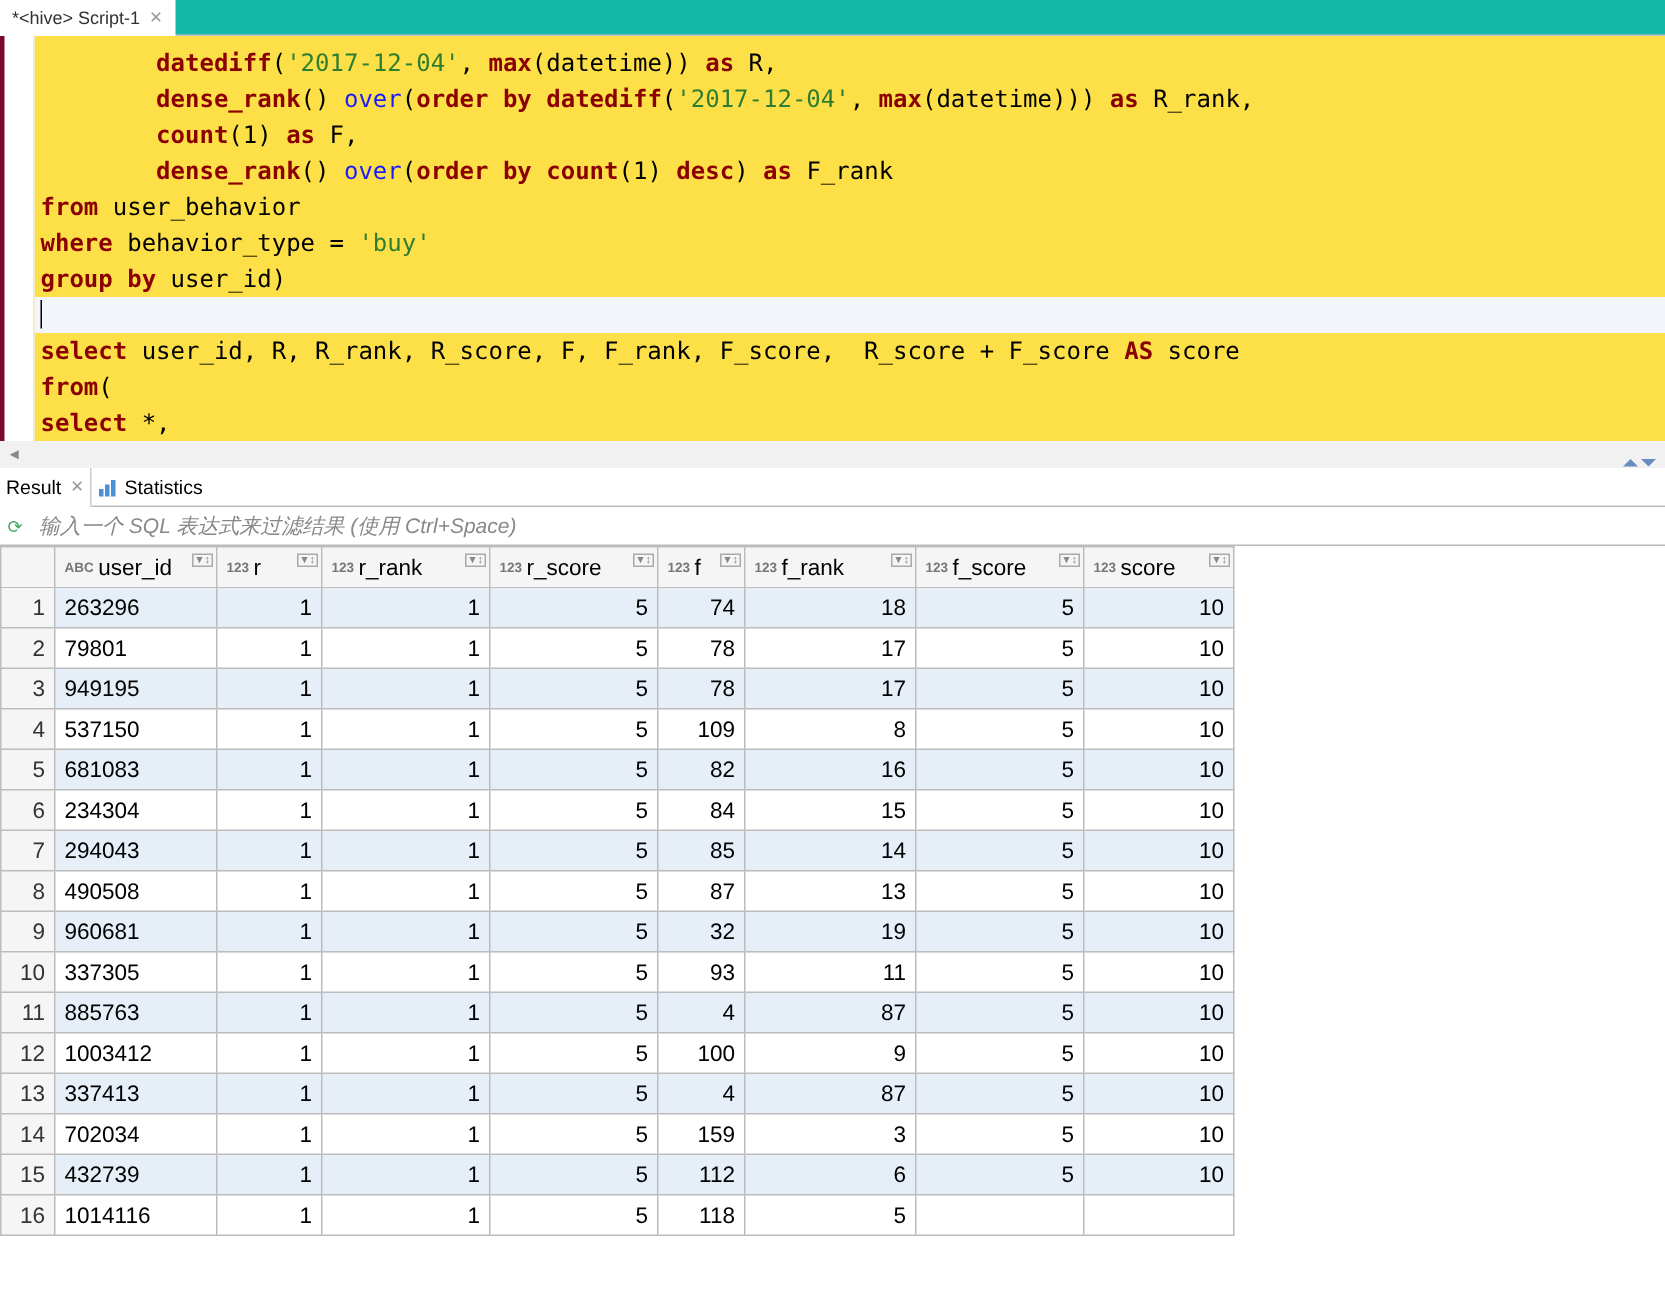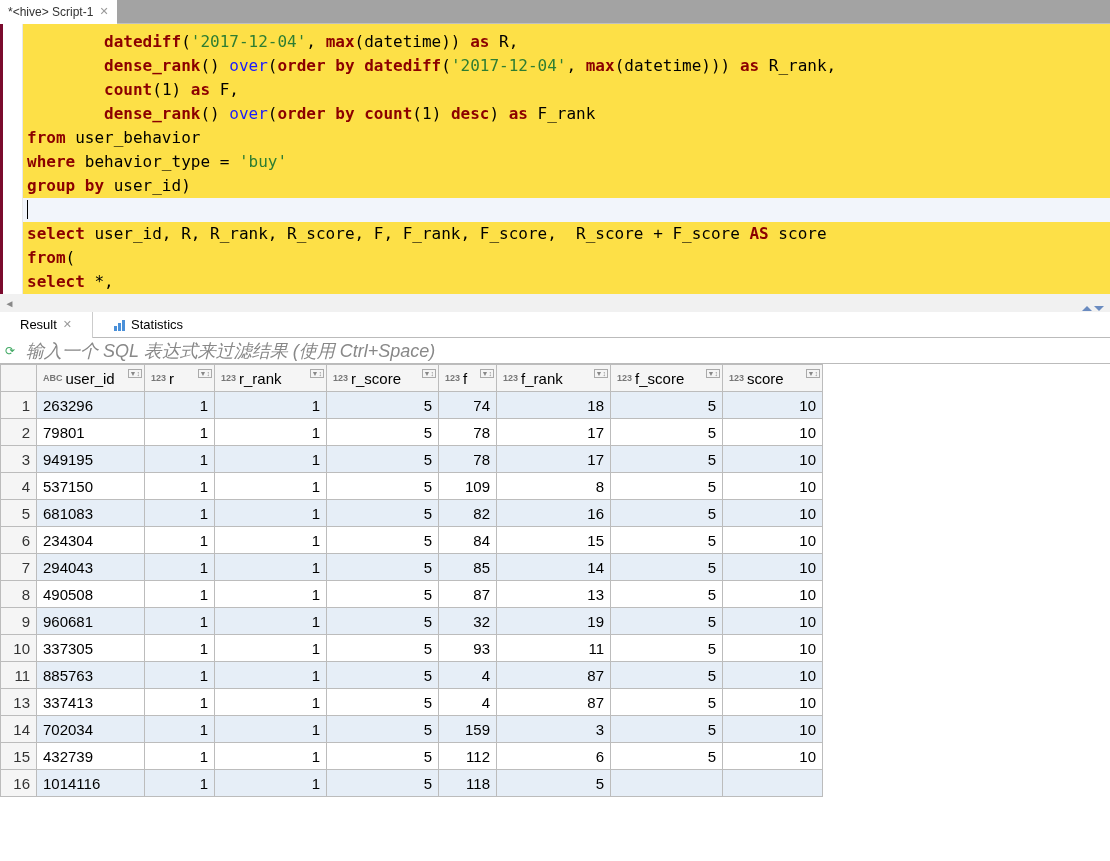--- a/index.html
+++ b/index.html
@@ -1,18 +1,18 @@
 <!DOCTYPE html>
 <html><head>
 <meta charset="utf-8">
 <style>
 * { margin: 0; padding: 0; box-sizing: border-box; }
 body { font-family: "Segoe UI", Arial, sans-serif; font-size: 13px; background: #fff; overflow: hidden; }
 
-.tab-bar { display: flex; align-items: center; background: #a3a3a3; height: 24px; border-bottom: 1px solid #c0c0c0; }
+.tab-bar { display: flex; align-items: center; background: #14b8a6; height: 24px; border-bottom: 1px solid #c0c0c0; }
 .tab { display: flex; align-items: center; padding: 2px 8px; background: #fff; height: 24px; font-size: 12px; color: #333; }
 .tab .close { margin-left: 6px; color: #999; font-size: 11px; cursor: pointer; }
 
 .editor-wrap { display: flex; height: 270px; background: #fde047; position: relative; }
 .gutter { width: 23px; background: #fff; border-left: 3px solid #7a0a2d; border-right: 1px solid #e8e8e8; }
 .editor { flex: 1; padding: 6px 0 0 0; font-family: Consolas, monospace; font-size: 16px; line-height: 24px; white-space: pre; overflow: hidden; color: #000; }
 .editor .line { padding-left: 4px; }
 .editor .line.cursor-line { background: #f2f5fb; }
 .kw { color: #8b0000; font-weight: bold; }  
 .fn { color: #8b0000; font-weight: bold; }
@@ -23,29 +23,29 @@
 
 .hscroll { height: 18px; background: #f1f1f1; display:flex; align-items:center; padding:0 2px; }
 .hscroll .arrow { width:15px; height:15px; color:#888; font-size:10px; display:flex; align-items:center; justify-content:center; }
 
 .panel-toggle { position:absolute; right:6px; top:306px; display:flex; gap:2px; }
 .panel-toggle .tri { width:0; height:0; border-left:5px solid transparent; border-right:5px solid transparent; }
 .panel-toggle .up { border-bottom:5px solid #6a8bc0; }
 .panel-toggle .down { border-top:5px solid #6a8bc0; }
 
 .results-tabs { display:flex; align-items:center; height:26px; border-bottom:1px solid #bbb; background:#fff; }
-.rtab { display:flex; align-items:center; gap:4px; padding:2px 20px; height:26px; font-size:13px; }
+.rtab { display:flex; align-items:center; gap:4px; padding:2px 4px; height:26px; font-size:13px; }
 .rtab.active { background:#fff; border-right:1px solid #ccc; }
 .rtab .icon { width:14px; height:14px; display:inline-block; }
 .rtab .close { color:#999; font-size:11px; margin-left:2px; }
 
 .query-bar { display:flex; align-items:center; height:26px; border-bottom:1px solid #bbb; }
 .query-text { flex:0 0 auto; padding:0 4px; font-size:14px; color:#000; white-space:nowrap; max-width:440px; overflow:hidden; }
 .qicon { width:20px; text-align:center; color:#4a6; font-size:12px; }
-.filter-input { flex:1; font-style:italic; color:#888; padding-left:6px; font-size:18px; }
+.filter-input { flex:1; font-style:italic; color:#888; padding-left:6px; font-size:14px; }
 
 .grid { overflow:auto; }
 table { border-collapse:collapse; table-layout:fixed; }
 th, td { border:1px solid #bcbcbc; padding:2px 6px; height:27px; font-size:15px; }
 th { background:#f5f5f5; font-weight:normal; text-align:right; position:relative; }
 th .colwrap { display:flex; align-items:center; gap:3px; }
 th .tico { font-size:9px; color:#777; font-weight:bold; }
 th .sortbox { position:absolute; right:2px; top:4px; font-size:7px; color:#888; border:1px solid #aaa; padding:0 1px; line-height:7px;}
 .rownum-th { width:36px; background:#f5f5f5; }
 .rownum { background:#f5f5f5; text-align:right; padding-right:6px; color:#333; }
@@ -288,20 +288,31 @@
           <td class="txt">885763</td>
           <td class="num">1</td>
           <td class="num">1</td>
           <td class="num">5</td>
           <td class="num">4</td>
           <td class="num">87</td>
           <td class="num">5</td>
           <td class="num">10</td>
         </tr>
         <tr>
+          <td class="rownum">12</td>
+          <td class="txt">1003412</td>
+          <td class="num">1</td>
+          <td class="num">1</td>
+          <td class="num">5</td>
+          <td class="num">100</td>
+          <td class="num">9</td>
+          <td class="num">5</td>
+          <td class="num">10</td>
+        </tr>
+        <tr>
           <td class="rownum">13</td>
           <td class="txt">337413</td>
           <td class="num">1</td>
           <td class="num">1</td>
           <td class="num">5</td>
           <td class="num">4</td>
           <td class="num">87</td>
           <td class="num">5</td>
           <td class="num">10</td>
         </tr>

